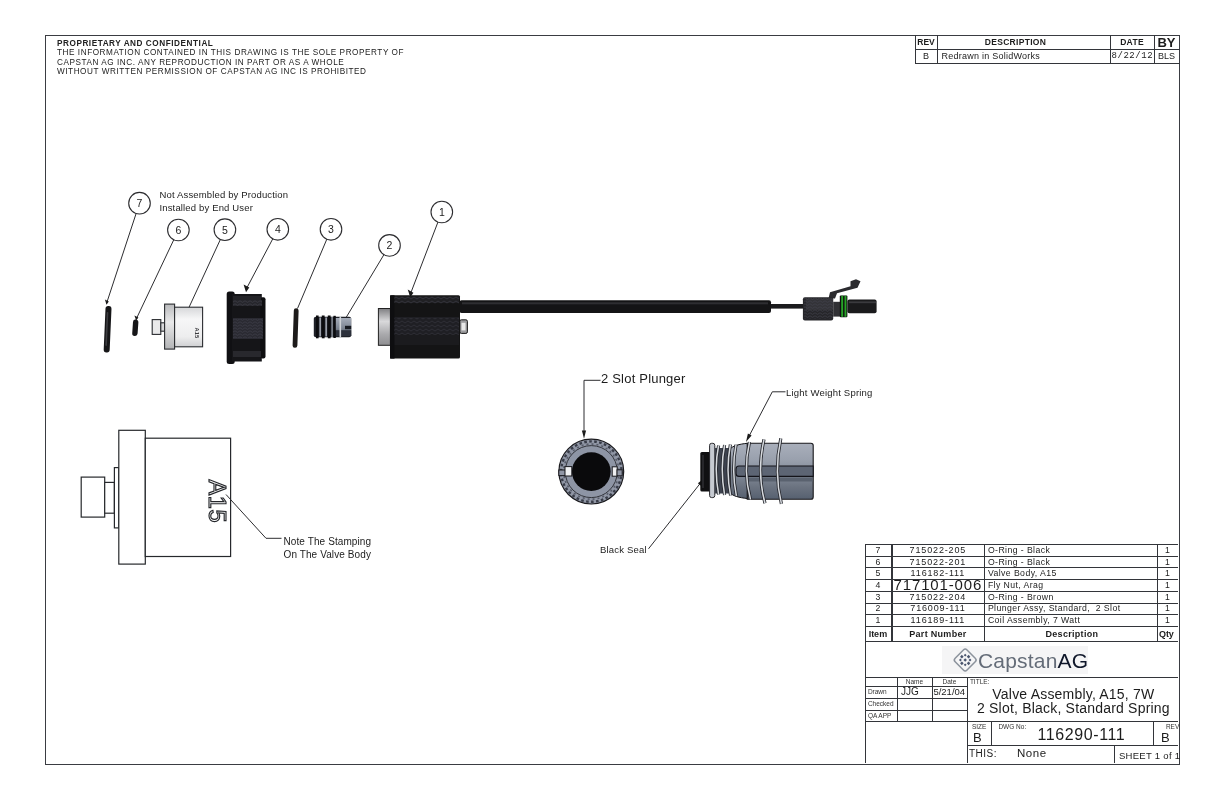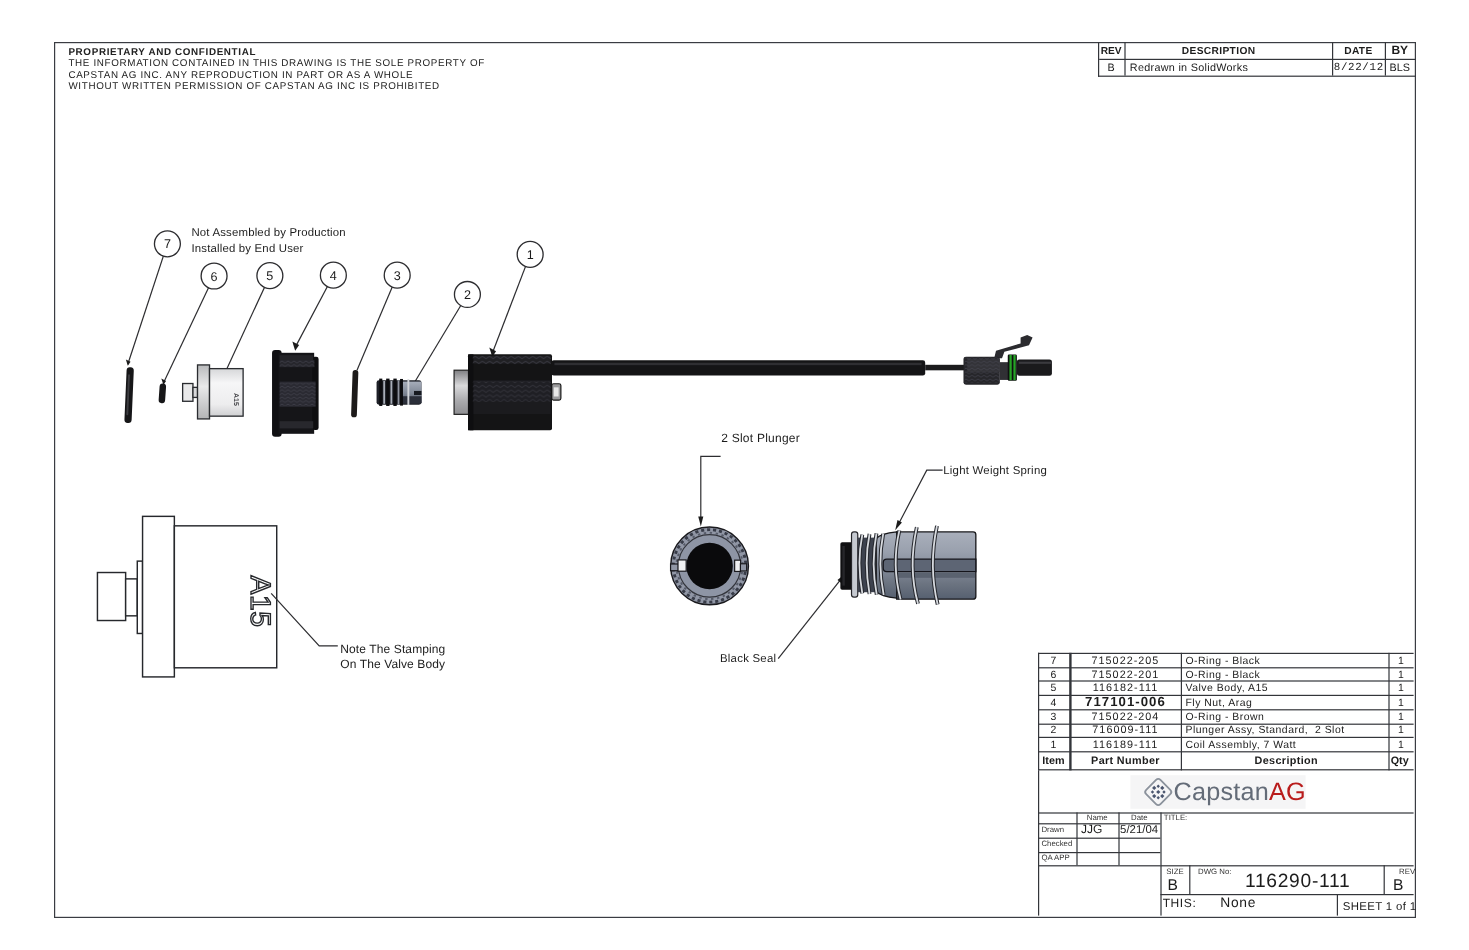--- a/index.html
+++ b/index.html
@@ -22,21 +22,21 @@
 </div>
 
 <div class="abs" style="left:914.5px;top:35px;width:264px;height:28px;border-bottom:1.1px solid #33353a;border-left:1.1px solid #33353a;">
   <div class="ln" style="left:0;top:13.8px;width:264px;height:1.1px;"></div>
   <div class="ln" style="left:21.2px;top:0;width:1.1px;height:28px;"></div>
   <div class="ln" style="left:194.7px;top:0;width:1.1px;height:28px;"></div>
   <div class="ln" style="left:238.3px;top:0;width:1.1px;height:28px;"></div>
   <div class="cell ctr" style="left:0;top:0;width:21px;height:14px;font-size:8.5px;font-weight:bold;">REV</div>
   <div class="cell ctr" style="left:22px;top:0;width:172px;height:14px;font-size:8.5px;font-weight:bold;letter-spacing:0.3px;padding-right:16px;box-sizing:border-box;">DESCRIPTION</div>
   <div class="cell ctr" style="left:195px;top:0;width:43px;height:14px;font-size:8.5px;font-weight:bold;letter-spacing:0.3px;">DATE</div>
-  <div class="cell ctr" style="left:238px;top:0;width:26px;height:14px;font-size:10px;font-weight:bold;">BY</div>
+  <div class="cell ctr" style="left:238px;top:0;width:26px;height:14px;font-size:13px;font-weight:bold;">BY</div>
   <div class="cell ctr" style="left:0;top:14px;width:21px;height:14px;font-size:9px;">B</div>
   <div class="cell" style="left:26px;top:14px;width:168px;height:14px;font-size:9px;letter-spacing:0.25px;">Redrawn in SolidWorks</div>
   <div class="cell" style="left:196px;top:14px;width:43px;height:14px;font-size:9px;letter-spacing:0.55px;font-family:Liberation Mono, monospace;">8/22/12</div>
   <div class="cell ctr" style="left:238px;top:14px;width:26px;height:14px;font-size:9px;">BLS</div>
 </div>
 
 <div class="abs" style="left:864.9px;top:544px;width:313.4px;height:97.9px;border:1.1px solid #33353a;border-right:none;box-sizing:border-box;">
 </div>
 <div id="bom" class="abs" style="left:864.9px;top:544px;width:313.4px;height:97.9px;font-size:8.7px;">
 
@@ -57,21 +57,21 @@
   <div class="cell ctr" style="left:292px;top:0;width:21px;height:11.7px;">1</div>
   <div class="cell ctr" style="left:0;top:11.7px;width:26px;height:11.7px;">6</div>
   <div class="cell ctr" style="left:27px;top:11.7px;width:92px;height:11.7px;letter-spacing:0.85px;font-size:9px;">715022-201</div>
   <div class="cell" style="left:123px;top:11.7px;width:168px;height:11.7px;letter-spacing:0.42px;">O-Ring - Black</div>
   <div class="cell ctr" style="left:292px;top:11.7px;width:21px;height:11.7px;">1</div>
   <div class="cell ctr" style="left:0;top:23.4px;width:26px;height:11.7px;">5</div>
   <div class="cell ctr" style="left:27px;top:23.4px;width:92px;height:11.7px;letter-spacing:0.85px;font-size:9px;">116182-111</div>
   <div class="cell" style="left:123px;top:23.4px;width:168px;height:11.7px;letter-spacing:0.42px;">Valve Body, A15</div>
   <div class="cell ctr" style="left:292px;top:23.4px;width:21px;height:11.7px;">1</div>
   <div class="cell ctr" style="left:0;top:35.1px;width:26px;height:11.7px;">4</div>
-  <div class="cell ctr" style="left:27px;top:35.1px;width:92px;height:11.7px;letter-spacing:0.85px;font-size:11px;font-weight:bold;">717101-006</div>
+  <div class="cell ctr" style="left:27px;top:35.1px;width:92px;height:11.7px;letter-spacing:0.85px;font-size:15px;">717101-006</div>
   <div class="cell" style="left:123px;top:35.1px;width:177px;height:11.7px;letter-spacing:0.42px;">Fly Nut, Arag</div>
   <div class="cell ctr" style="left:292px;top:35.1px;width:21px;height:11.7px;">1</div>
   <div class="cell ctr" style="left:0;top:46.8px;width:26px;height:11.7px;">3</div>
   <div class="cell ctr" style="left:27px;top:46.8px;width:92px;height:11.7px;letter-spacing:0.85px;font-size:9px;">715022-204</div>
   <div class="cell" style="left:123px;top:46.8px;width:168px;height:11.7px;letter-spacing:0.42px;">O-Ring - Brown</div>
   <div class="cell ctr" style="left:292px;top:46.8px;width:21px;height:11.7px;">1</div>
   <div class="cell ctr" style="left:0;top:58.5px;width:26px;height:11.7px;">2</div>
   <div class="cell ctr" style="left:27px;top:58.5px;width:92px;height:11.7px;letter-spacing:0.85px;font-size:9px;">716009-111</div>
   <div class="cell" style="left:123px;top:58.5px;width:168px;height:11.7px;letter-spacing:0.42px;">Plunger Assy, Standard,&nbsp; 2 Slot</div>
   <div class="cell ctr" style="left:292px;top:58.5px;width:21px;height:11.7px;">1</div>
@@ -108,36 +108,37 @@
   <div class="ln" style="left:0;top:0;width:1.1px;height:121.1px;"></div>
 
   <div class="cell ctr" style="left:32px;top:35px;width:35px;height:9px;font-size:6.5px;color:#333;">Name</div>
   <div class="cell ctr" style="left:67px;top:35px;width:35px;height:9px;font-size:6.5px;color:#333;">Date</div>
   <div class="cell" style="left:3px;top:44px;width:29px;height:12px;font-size:6.5px;color:#333;">Drawn</div>
   <div class="cell" style="left:36px;top:43.9px;width:31px;height:12.2px;font-size:10px;">JJG</div>
   <div class="cell" style="left:68.5px;top:43.9px;width:33px;height:12.2px;font-size:9.5px;">5/21/04</div>
   <div class="cell" style="left:3px;top:56.1px;width:29px;height:11.6px;font-size:6.5px;color:#333;">Checked</div>
   <div class="cell" style="left:3px;top:67.7px;width:29px;height:11.3px;font-size:6.5px;color:#333;">QA APP</div>
   <div class="abs" style="left:105px;top:36.5px;font-size:6.5px;color:#333;">TITLE:</div>
+  <div class="abs ctr" style="left:103px;top:45px;width:211px;font-size:14px;letter-spacing:0.2px;text-align:center;line-height:14.4px;">Valve Assembly, A15, 7W<br>2 Slot, Black, Standard Spring</div>
   <div class="abs" style="left:107px;top:81px;font-size:6.5px;color:#333;">SIZE</div>
   <div class="abs" style="left:108px;top:88px;font-size:13px;">B</div>
   <div class="abs" style="left:133.5px;top:81.5px;font-size:6.5px;color:#333;">DWG No:</div>
   <div class="abs ctr" style="left:145px;top:84.5px;width:143px;text-align:center;font-size:16px;letter-spacing:0.6px;">116290-111</div>
   <div class="abs" style="left:301px;top:81px;font-size:6.5px;color:#333;">REV</div>
   <div class="abs" style="left:296px;top:88px;font-size:13px;">B</div>
   <div class="abs" style="left:104px;top:106px;font-size:10px;letter-spacing:0.5px;">THIS:</div>
   <div class="abs" style="left:152px;top:105px;font-size:11.5px;letter-spacing:0.6px;">None</div>
   <div class="abs" style="left:254px;top:108.5px;font-size:9.5px;letter-spacing:0.3px;white-space:nowrap;">SHEET 1 of 1</div>
   <div class="abs" style="left:77px;top:4px;width:146px;height:28px;background:#f5f5f6;"></div>
 
-  <div class="abs" style="left:113px;top:7px;font-size:21px;color:#646c78;letter-spacing:0.2px;">Capstan<span style="color:#b91c1c;">AG</span></div>
+  <div class="abs" style="left:113px;top:7px;font-size:21px;color:#646c78;letter-spacing:0.2px;">Capstan<span style="color:#0f172a;">AG</span></div>
 </div>
 
 <div class="abs" style="left:159.5px;top:187.5px;font-size:9.5px;letter-spacing:0.15px;line-height:13px;">Not Assembled by Production<br>Installed by End User</div>
-<div class="abs" style="left:601px;top:360px;font-size:10px;letter-spacing:0.2px;">2 Slot Plunger</div>
+<div class="abs" style="left:601px;top:371px;font-size:13px;letter-spacing:0.2px;">2 Slot Plunger</div>
 <div class="abs" style="left:786px;top:386.5px;font-size:9.5px;letter-spacing:0.2px;">Light Weight Spring</div>
 <div class="abs" style="left:600px;top:544px;font-size:9.5px;letter-spacing:0.2px;">Black Seal</div>
 <div class="abs" style="left:283.5px;top:534.5px;font-size:10px;letter-spacing:0.1px;line-height:13.3px;">Note The Stamping<br>On The Valve Body</div>
 
 <svg class="abs" style="left:0;top:0;" width="1224" height="792" viewBox="0 0 1224 792">
 <defs>
   <linearGradient id="gcap" x1="0" y1="0" x2="0" y2="1">
     <stop offset="0" stop-color="#7f7f82"></stop>
         <stop offset="0.35" stop-color="#d9d9db"></stop>
     <stop offset="0.7" stop-color="#a9a9ac"></stop>

